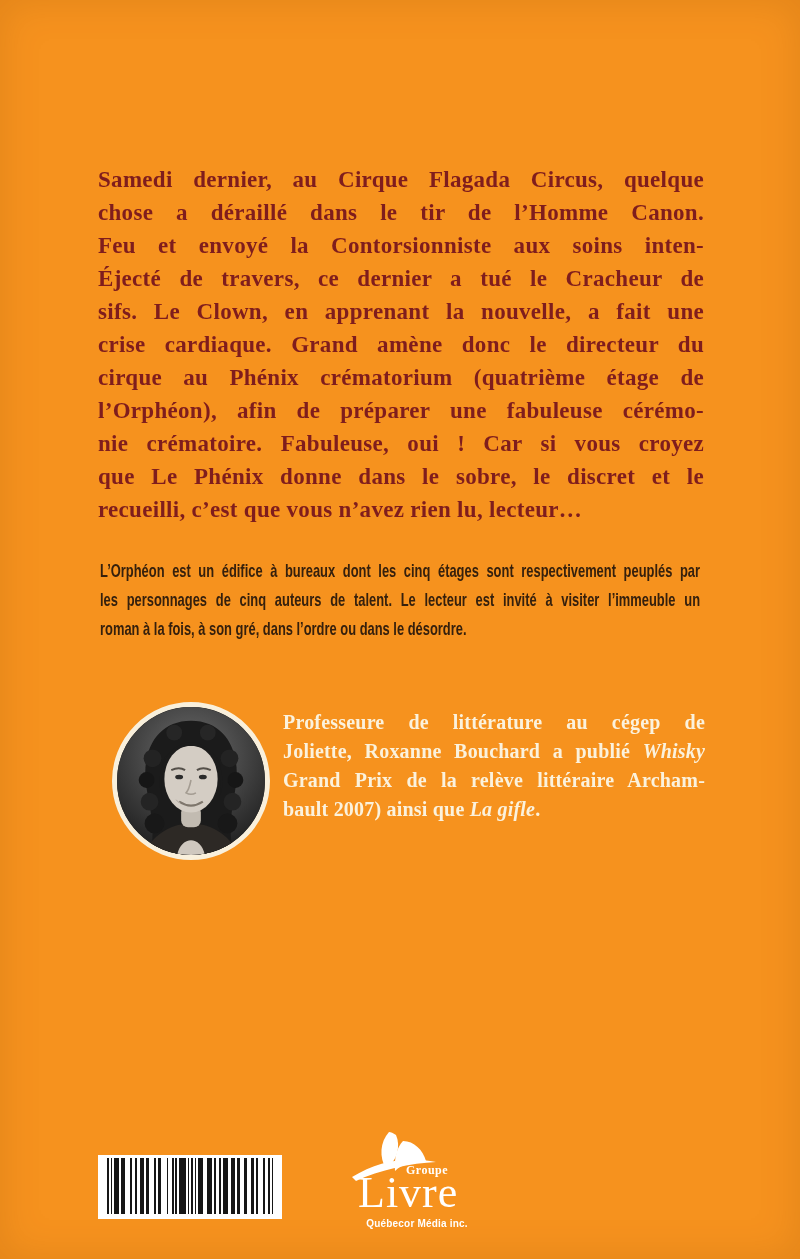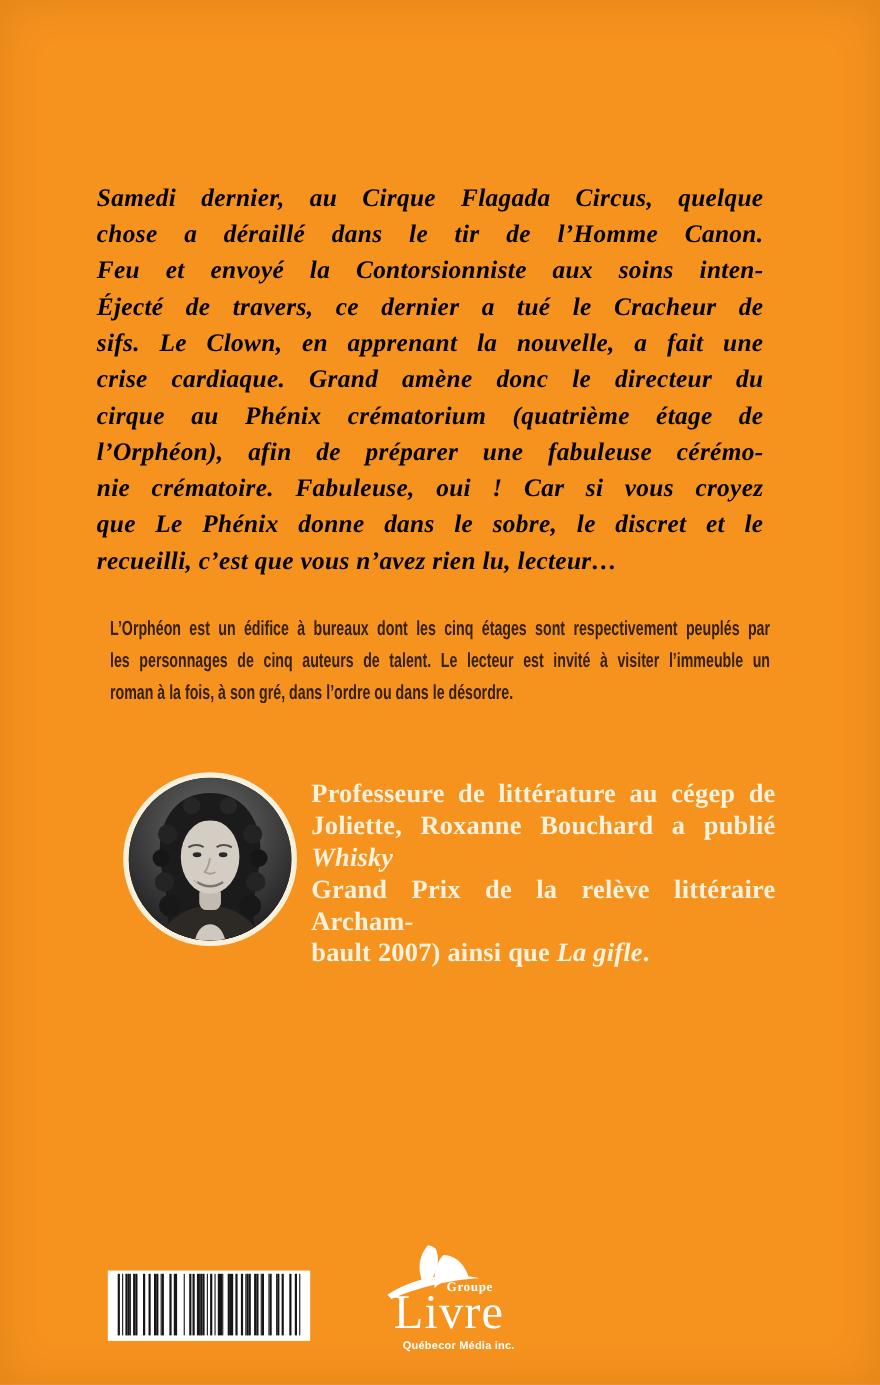--- a/index.html
+++ b/index.html
@@ -6,22 +6,22 @@
   .page {
     position:relative; width:800px; height:1259px;
     background:#F6921E; overflow:hidden;
     font-family:"Liberation Serif", serif;
     box-shadow: inset 0 0 40px rgba(130,65,0,0.18);
   }
   .tline { white-space:normal; }
 
   
   .synopsis {
-    position:absolute; left:88px; top:163px; width:606px;
-    color:#000000; font-size:23px; font-weight:700; letter-spacing:0.3px;font-style:italic;
+    position:absolute; left:98px; top:163px; width:606px;
+    color:#7f1d1d; font-size:23px; font-weight:700; letter-spacing:0.3px;
   }
   .synopsis .tline { line-height:33px; text-align:justify; text-align-last:justify; }
   .synopsis .tline:last-child { text-align-last:left; }
 
   
   .tagline {
     position:absolute; left:100px; top:556px; width:860px;
     transform:scaleX(0.6977); transform-origin:left top;
     color:#35200D; font-family:"Liberation Sans", sans-serif;
     font-size:18.5px; font-weight:700;
@@ -31,21 +31,21 @@
 
   
   .bio-photo {
     position:absolute; left:112px; top:702px; width:158px; height:158px;
     border-radius:50%; border:5px solid #F9F0DC; box-sizing:border-box;
     overflow:hidden; background:#1c1c1c;
   }
   .bio-photo svg { display:block; width:100%; height:100%; }
   .bio-text {
     position:absolute; left:283px; top:708px; width:422px;
-    color:#FBF2DD; font-size:24px; font-weight:700; letter-spacing:0.2px;
+    color:#FBF2DD; font-size:20px; font-weight:700; letter-spacing:0.2px;
   }
   .bio-text .tline { line-height:29px; text-align:justify; text-align-last:justify; }
   .bio-text .tline:last-child { text-align-last:left; }
   .it { font-style:italic; }
 
   
   .isbn-label {
     position:absolute; left:98px; top:1128px; width:184px;
     color:#FFFFFF; font-family:"Liberation Sans", sans-serif;
     font-size:15.5px; font-weight:700; letter-spacing:0.3px;

